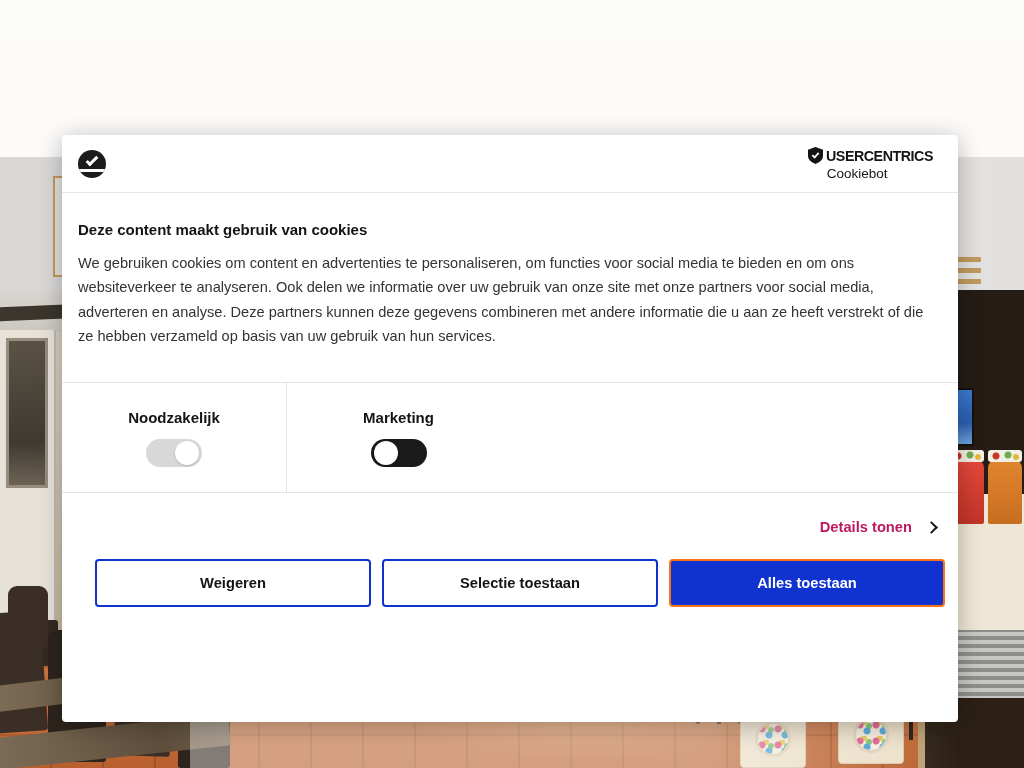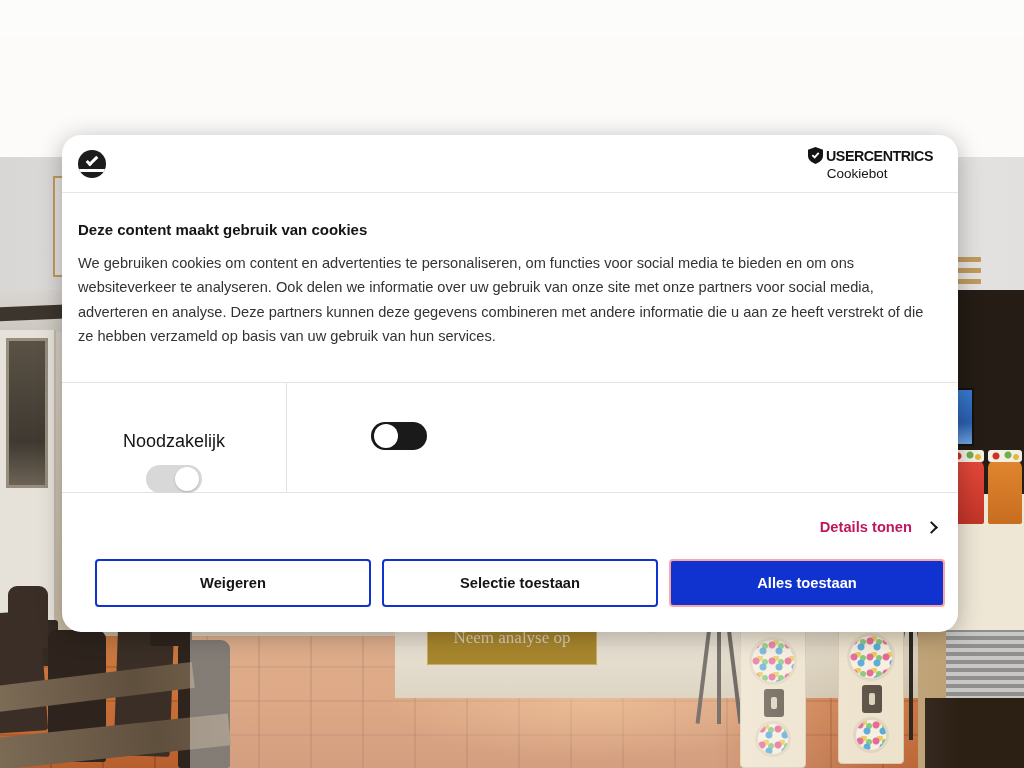--- a/index.html
+++ b/index.html
@@ -102,58 +102,58 @@
   .hero .side-panel { position:absolute; left:918px; top:332px; width:28px; height:146px; background:#bd9f72; }
   .hero .dark-cabinet { position:absolute; left:925px; top:408px; width:99px; height:70px; background:#2c2015; }
   .hero .haze { position:absolute; left:190px; top:0; width:770px; height:478px;
     background:linear-gradient(90deg,rgba(250,246,240,.42) 0%,rgba(250,246,240,.42) 68%,rgba(250,246,240,.12) 88%,transparent 100%); }
   .contact-button { position:absolute; left:427px; top:320px; width:170px; height:55px;
     background:#a8862d; border:1px solid #c9ad66; color:#d8cfb6;
     font-family:"Liberation Serif", serif; font-size:17px; display:flex;
     align-items:center; justify-content:center; }
 
   
-  .cb-dialog { position:absolute; left:62px; top:135px; width:896px; height:497px;
-    background:#fff; border-radius:19px; box-shadow:0 4px 24px rgba(0,0,0,.28);
+  .cb-dialog { position:absolute; left:62px; top:135px; width:896px; height:587px;
+    background:#fff; border-radius:4px; box-shadow:0 4px 24px rgba(0,0,0,.28);
     z-index:20; color:#141414; }
   .cb-header { height:58px; padding:0 16px; border-bottom:1px solid #e6e6e6;
     display:flex; align-items:center; justify-content:space-between; }
   .cb-logo { position:relative; width:28px; height:28px; border-radius:50%;
     background:#1c1c1c; overflow:hidden; }
   .cb-logo .check { position:absolute; left:8px; top:7px; width:12px; height:6px;
     border-left:3px solid #fff; border-bottom:3px solid #fff; transform:rotate(-45deg); }
   .cb-logo .stripe { position:absolute; left:0; top:19px; width:28px; height:3.5px; background:#fff; }
   .uc-brand { display:flex; flex-direction:column; align-items:flex-start; }
   .uc-row { display:flex; align-items:center; gap:3px; }
   .uc-wordmark { font-weight:bold; font-size:15.5px; letter-spacing:-0.5px;
     display:inline-block; transform:scaleX(.92); transform-origin:left center; color:#141414; }
   .uc-sub { font-size:13.5px; color:#141414; margin-left:19px; margin-top:1px; }
   .cb-title { margin:28px 16px 0; font-size:15px; font-weight:bold; color:#141414; }
   .cb-desc { margin:13px 27px 0 16px; font-size:14.6px; line-height:24.4px; color:#333; }
   .cb-grid { margin-top:33px; height:111px; border-top:1px solid #e3e3e3; border-bottom:1px solid #e3e3e3;
     display:grid; grid-template-columns:repeat(4,1fr); }
   .cb-cell { text-align:center; padding-top:26px; }
   .cb-cell + .cb-cell { border-left:1px solid #e3e3e3; }
-  .cb-cat-label { font-size:18px; font-weight:normal; color:#141414;margin-top:22px; }
+  .cb-cat-label { font-size:15px; font-weight:bold; color:#141414; }
   .cb-toggle { position:relative; width:56px; height:28px; border-radius:14px;
     margin:13px auto 0; background:#1a1a1a; cursor:pointer; }
   .cb-toggle .knob { position:absolute; top:2px; width:24px; height:24px; border-radius:50%;
     background:#fff; box-shadow:0 1px 2px rgba(0,0,0,.35); left:3px; }
   .cb-toggle.locked { background:#d8d8d8; cursor:default; }
   .cb-toggle.locked .knob { left:auto; right:3px; box-shadow:0 1px 2px rgba(0,0,0,.18); }
   .cb-details { height:30px; margin:19px 22px 0 0; display:flex; justify-content:flex-end;
     align-items:center; gap:15px; }
   .cb-details-link { font-size:14.7px; font-weight:bold; color:#be185d; text-decoration:none; cursor:pointer; }
   .chevron-right { width:9px; height:9px; border-top:2.5px solid #141414; border-right:2.5px solid #141414;
     transform:rotate(45deg); margin-top:1px; }
   .cb-buttons { display:flex; gap:11px; margin:17px 13px 16px 15px;padding-left:18px; }
   .cb-btn { flex:1; height:48px; border-radius:4px; font-family:"Liberation Sans", sans-serif;
     font-size:14.7px; font-weight:bold; cursor:pointer; }
   .cb-btn.outline { background:#fff; border:2px solid #1032cf; color:#141414; }
-  .cb-btn.solid { background:#1032cf; border:2px solid #fca5a5; color:#fff; }
+  .cb-btn.solid { background:#1032cf; border:2px solid #f97316; color:#fff; }
 </style>
 </head>
 <body>
 
 <div class="stage">
 
 
   <div class="white-band"></div>
 
   <div class="site-header">
@@ -271,20 +271,21 @@
     <div class="cb-desc">We gebruiken cookies om content en advertenties te personaliseren, om functies voor social media te bieden en om ons websiteverkeer te analyseren. Ook delen we informatie over uw gebruik van onze site met onze partners voor social media, adverteren en analyse. Deze partners kunnen deze gegevens combineren met andere informatie die u aan ze heeft verstrekt of die ze hebben verzameld op basis van uw gebruik van hun services.</div>
 
     <div class="cb-grid">
       <div class="cb-cell">
         <div class="cb-cat-label">Noodzakelijk</div>
         <div class="cb-toggle locked">
             <div class="knob"></div>
           </div>
       </div>
       <div class="cb-cell">
+        <div class="cb-cat-label">Marketing</div>
         <div class="cb-toggle">
             <div class="knob"></div>
           </div>
       </div>
     </div>
 
     <div class="cb-details">
       <a class="cb-details-link">Details tonen</a>
       <span class="chevron-right"></span>
     </div>

